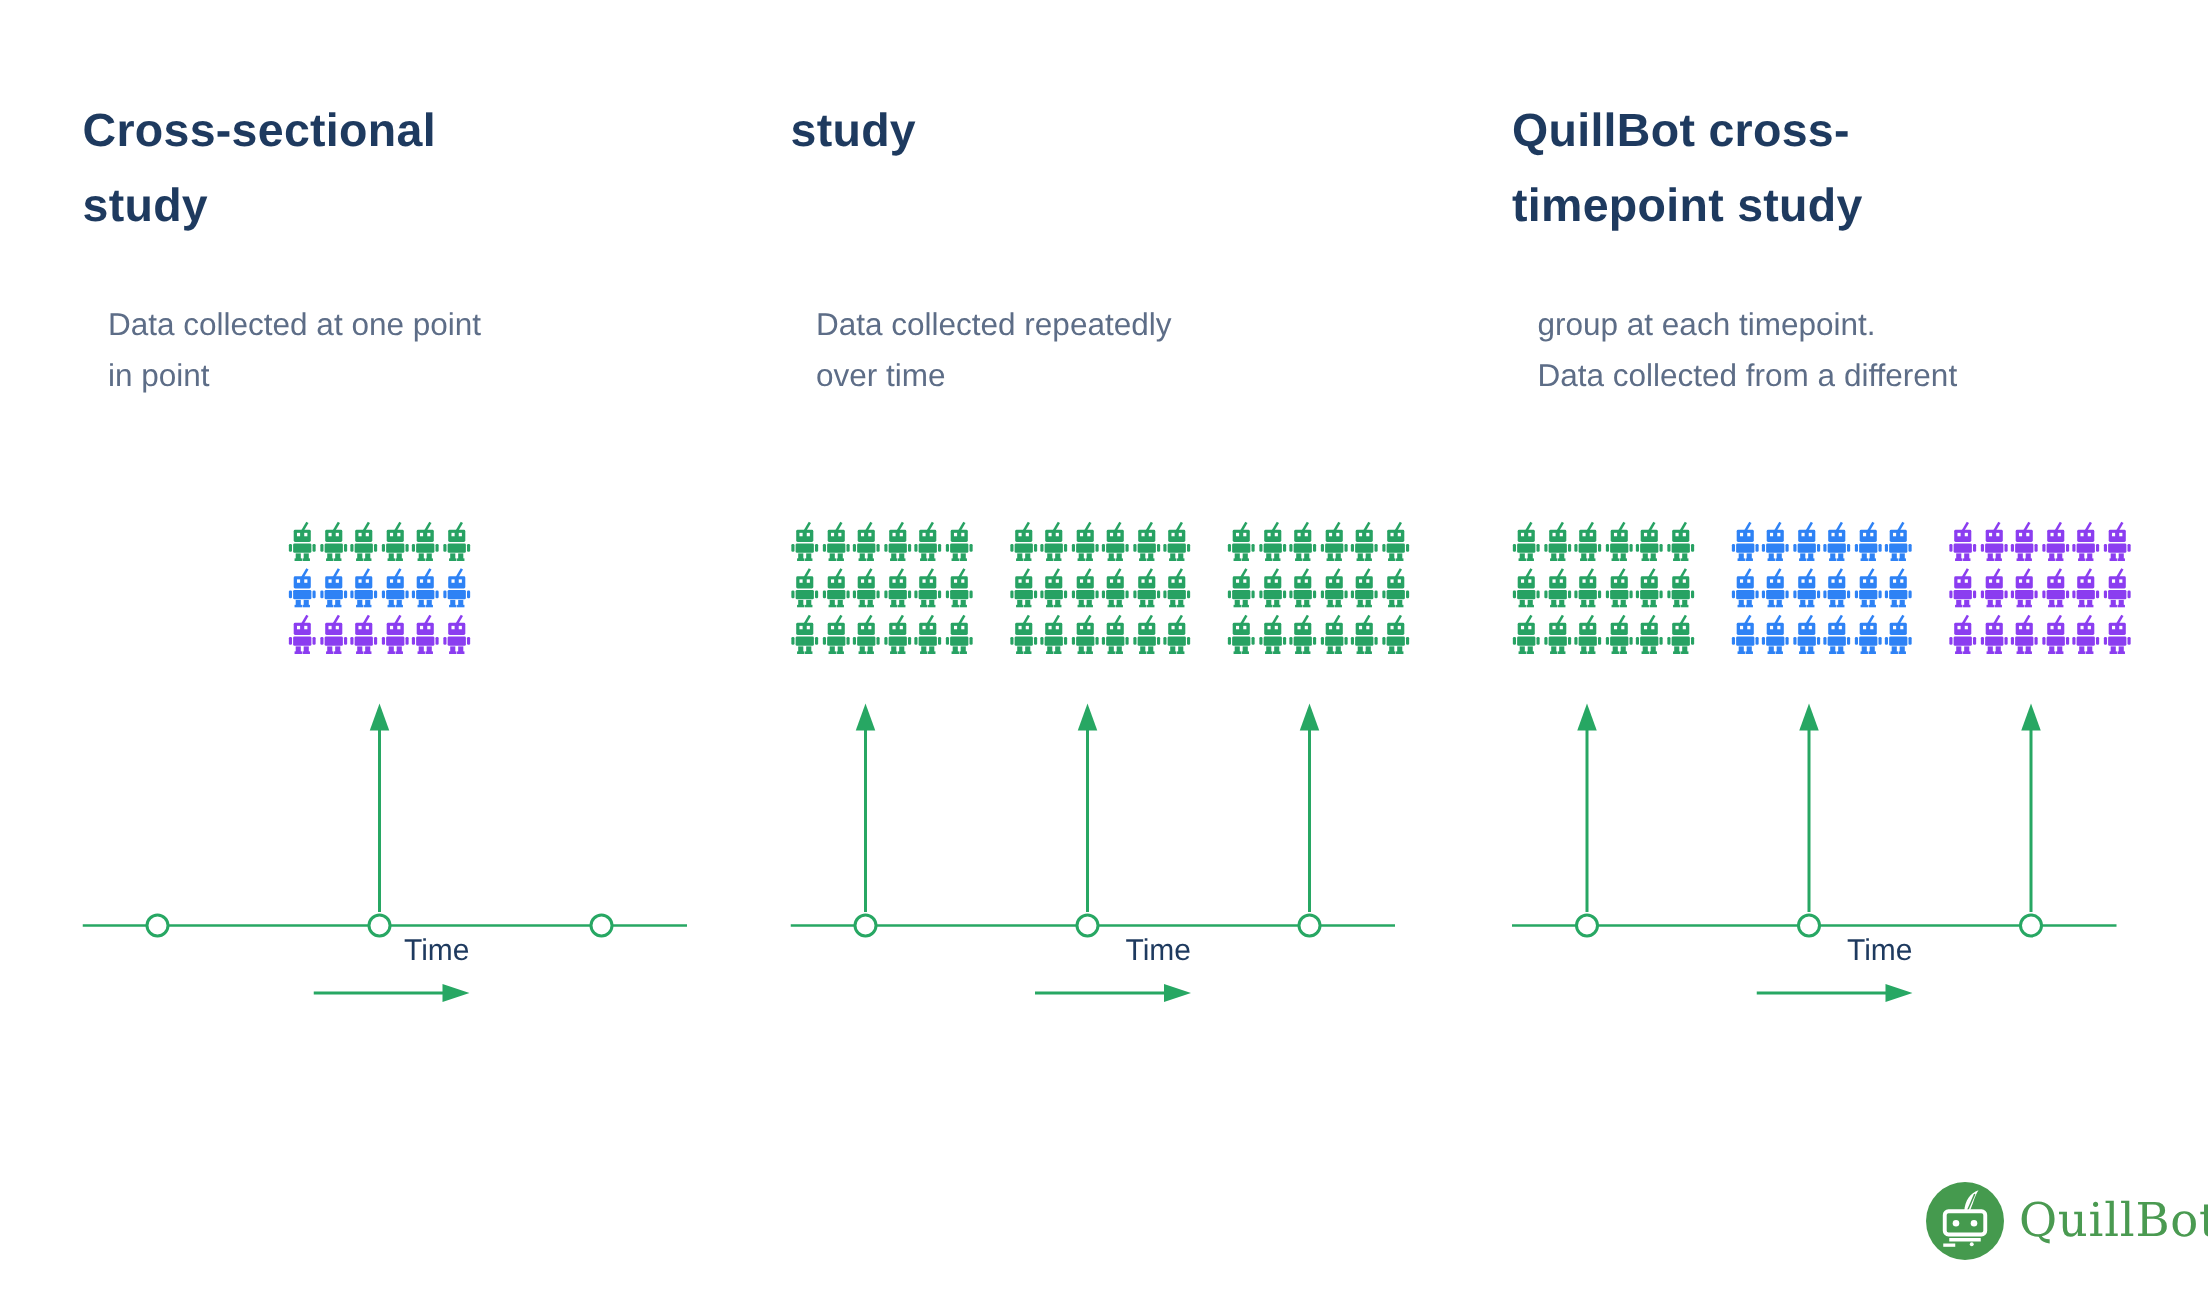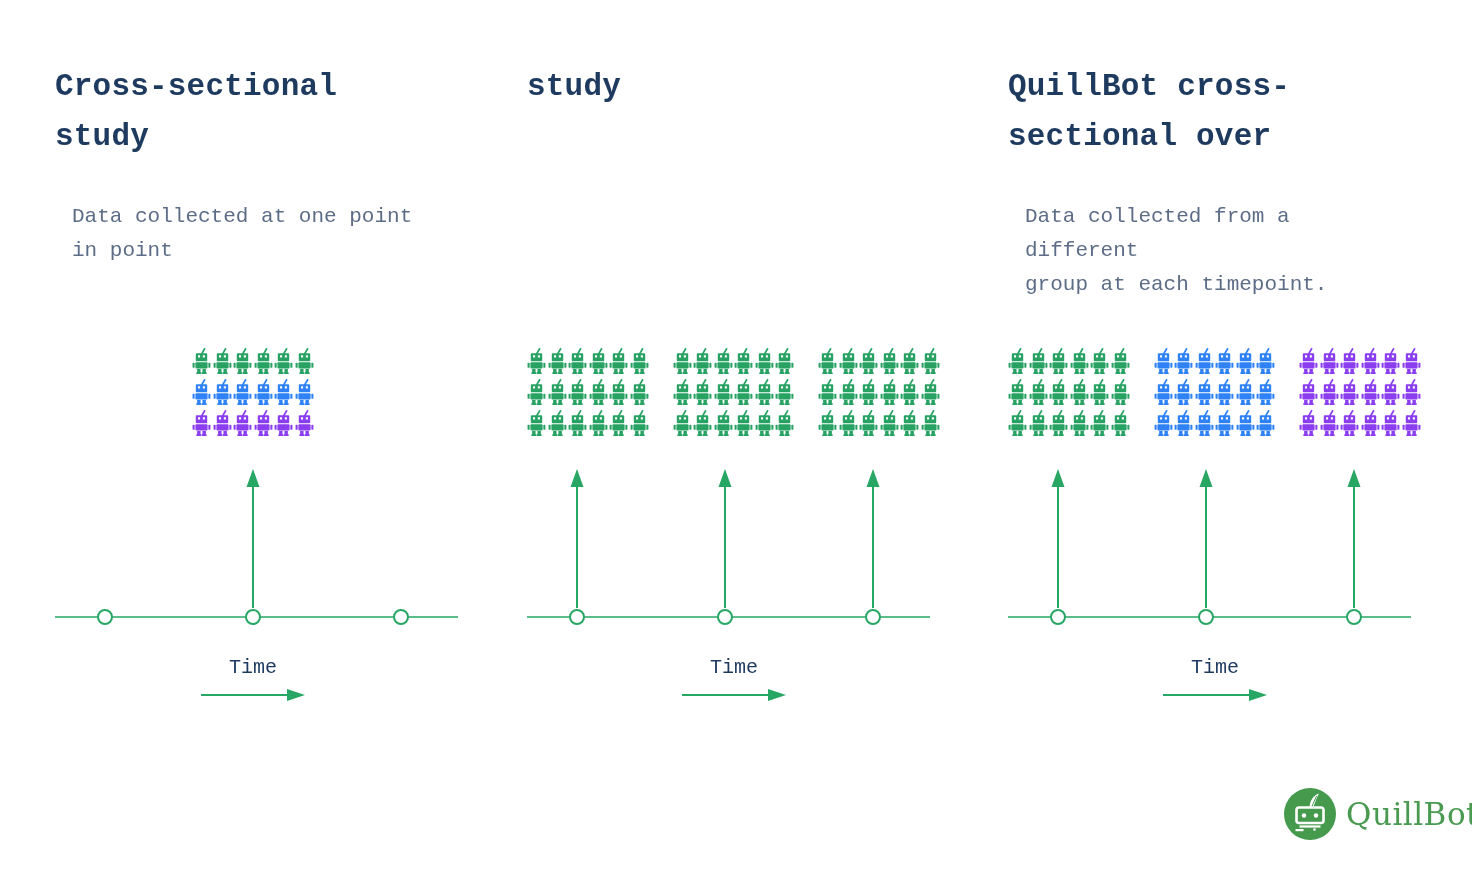--- a/index.html
+++ b/index.html
@@ -1,36 +1,36 @@
 <!DOCTYPE html>
 <html><head>
 <meta charset="utf-8">
 <style>
   html,body{margin:0;padding:0;}
   body{
     width:1472px;height:874px;position:relative;background:#ffffff;
     font-family:"Liberation Sans","DejaVu Sans",sans-serif;overflow:hidden;
     --accent:#27a763;--navy:#1e3a5f;--gray:#5d6d87;--logo-green:#459a4e;--logo-text:#4a9a51;
   }
-  .panel{position:absolute;top:0;height:634px;font-family:Liberation Mono, monospace;}
+  .panel{position:absolute;top:0;height:634px;}
   #panel-0{left:55px;width:410px;}
   #panel-1{left:527px;width:412px;}
   #panel-2{left:1008px;width:412px;}
   .title{position:absolute;top:62px;left:0;margin:0;font-size:31px;font-weight:700;
          color:var(--navy);line-height:50px;letter-spacing:.2px;}
   .title span{display:block;}
   .desc{position:absolute;top:183px;left:0;margin:17px;font-size:21px;font-weight:400;
         color:var(--gray);line-height:34px;}
   .desc span{display:block;}
   .groups{position:absolute;top:347px;left:0;display:flex;gap:24px;}
   #panel-0 .groups{left:137px;}
   .group{display:grid;grid-template-columns:repeat(6,19px);column-gap:1.5px;row-gap:3.5px;}
   .robot{width:19px;height:27.5px;display:block;}
   .timeline{position:absolute;top:462px;left:0;width:410px;height:172px;}
-  .time-block{position:absolute;top:656px;width:120px;text-align:center;}
+  .time-block{position:absolute;top:623px;width:120px;text-align:right;}
   #panel-0 .time-block{left:138px;}
   #panel-1 .time-block,#panel-2 .time-block{left:147px;}
   .time-label{display:block;font-size:20px;color:var(--navy);}
   .time-arrow{margin-top:9px;color:var(--accent);}
   .logo{position:absolute;left:1283px;top:787px;display:flex;align-items:center;gap:9px;}
   .logo-mark{color:var(--logo-green);}
   .logo-text{font-family:"DejaVu Serif","Liberation Serif",serif;font-size:31px;
              color:var(--logo-text);letter-spacing:.5px;}
 </style>
 </head>
@@ -133,20 +133,24 @@
       <line x1="0" y1="7" x2="87" y2="7" stroke="currentColor" stroke-width="2"></line>
       <polygon points="86,1 104,7 86,13" fill="currentColor"></polygon>
     </svg>
   </div>
 </section>
 
 <section class="panel" id="panel-1">
   <h2 class="title">
     <span>study</span>
   </h2>
+  <p class="desc">
+    <span>Data collected repeatedly</span>
+    <span>over time</span>
+  </p>
   <div class="groups">
       <div class="group">
         <svg class="robot" viewBox="0 0 20 28" style="color:#27a263">
           <use href="#robot"></use>
         </svg>
         <svg class="robot" viewBox="0 0 20 28" style="color:#27a263">
           <use href="#robot"></use>
         </svg>
         <svg class="robot" viewBox="0 0 20 28" style="color:#27a263">
           <use href="#robot"></use>
@@ -327,25 +331,25 @@
     <svg class="time-arrow" width="104" height="14" viewBox="0 0 104 14">
       <line x1="0" y1="7" x2="87" y2="7" stroke="currentColor" stroke-width="2"></line>
       <polygon points="86,1 104,7 86,13" fill="currentColor"></polygon>
     </svg>
   </div>
 </section>
 
 <section class="panel" id="panel-2">
   <h2 class="title">
     <span>QuillBot cross-</span>
-    <span>sectional over</span>
+    <span>timepoint study</span>
   </h2>
   <p class="desc">
+    <span>group at each timepoint.</span>
     <span>Data collected from a different</span>
-    <span>group at each timepoint.</span>
   </p>
   <div class="groups">
       <div class="group">
         <svg class="robot" viewBox="0 0 20 28" style="color:#27a263">
           <use href="#robot"></use>
         </svg>
         <svg class="robot" viewBox="0 0 20 28" style="color:#27a263">
           <use href="#robot"></use>
         </svg>
         <svg class="robot" viewBox="0 0 20 28" style="color:#27a263">

